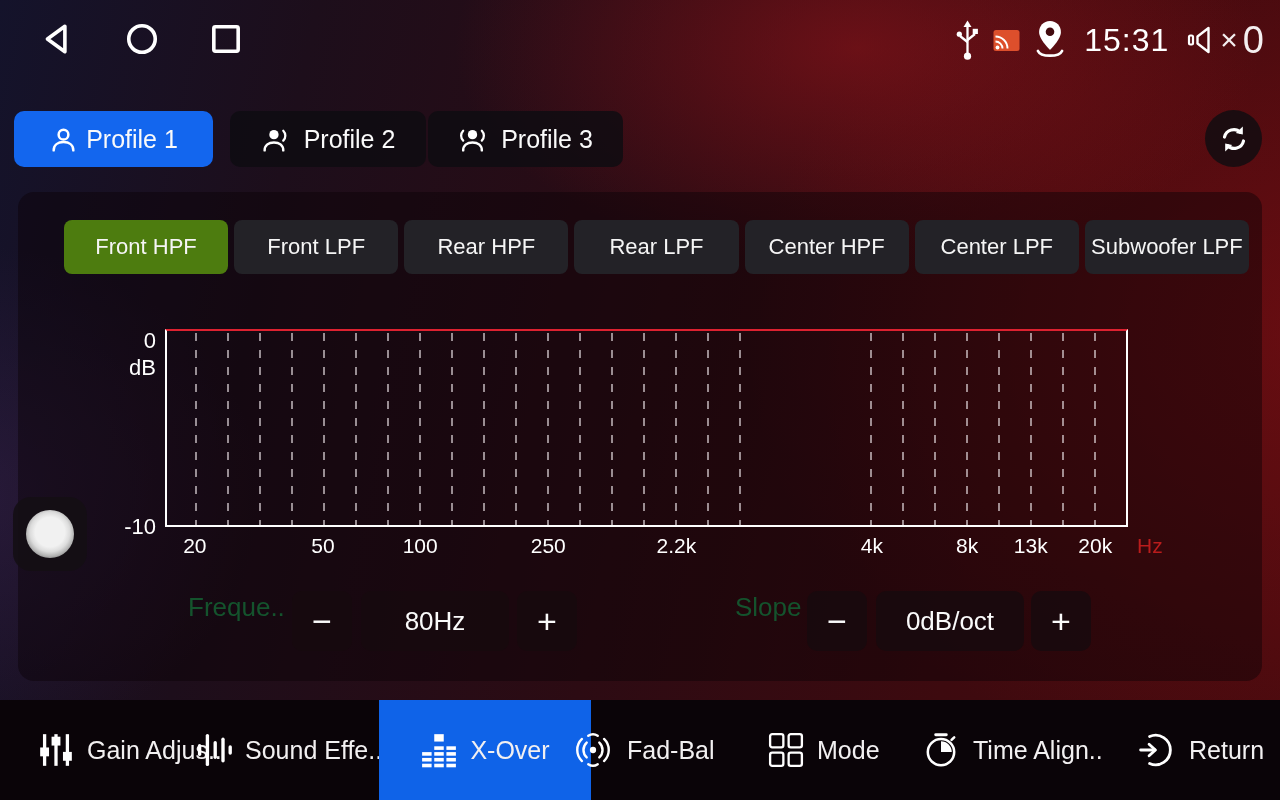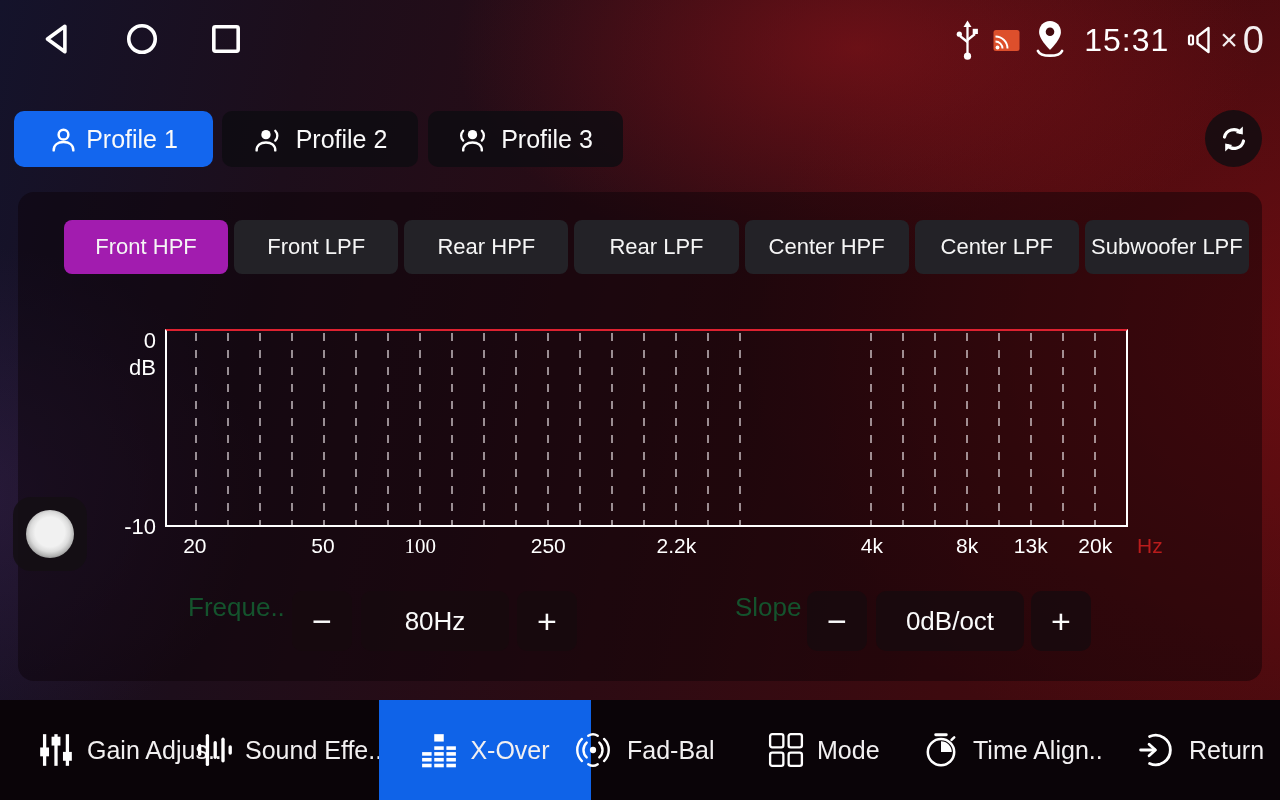--- a/index.html
+++ b/index.html
@@ -24,31 +24,31 @@
   .vol { display:flex; align-items:center; gap:5px; }
   .vol .x { font-size:30px; font-weight:300; color:#f4eff0; }
   .vol .v0 { font-size:38px; font-weight:300; color:#f4eff0; }
 
   
   .profile-tab { position:absolute; top:111px; height:56px; border-radius:10px;
     display:flex; align-items:center; justify-content:center; gap:14px;
     background:rgba(14,12,17,.82); cursor:pointer; }
   .profile-tab .lbl { font-size:25px; color:#fafafa; }
   .profile-tab.active { background:#1366ee;gap:8px; }
-  .pt1 { left:14px; width:199px; } .pt2 { left:222px; width:196px;text-align:right; } .pt3 { left:428px; width:195px; }
+  .pt1 { left:14px; width:199px; } .pt2 { left:230px; width:196px;text-align:right; } .pt3 { left:428px; width:195px; }
   .refresh-btn { position:absolute; left:1205px; top:110px; width:57px; height:57px; border-radius:50%;
     background:rgba(18,13,17,.85); display:flex; align-items:center; justify-content:center; cursor:pointer; }
 
   
   .panel { position:absolute; left:18px; top:192px; width:1244px; height:489px;
     border-radius:16px; background:rgba(10,3,7,.45); }
   .filter-tabs { position:absolute; left:14px; right:13px; top:28px; height:54px; display:flex; gap:6px; }
   .filter-tab { flex:1; border-radius:8px; background:#232227; display:flex; align-items:center;
     justify-content:center; font-size:22px; color:#f5f5f5; cursor:pointer; white-space:nowrap; }
-  .filter-tab.active { background:#a21caf;margin-left:32px; }
+  .filter-tab.active { background:#4d7c0f;margin-left:32px; }
 
   
   .plot { position:absolute; left:147px; top:137px; width:963px; height:198px;
     border-left:2.5px solid #fff; border-bottom:2.5px solid #fff; border-right:2.5px solid #fff;
     border-top:2.5px solid #dd2130; }
   .gridline { position:absolute; top:2px; bottom:0; width:2px; transform:translateX(-50%);
     background:repeating-linear-gradient(to bottom, rgba(233,224,228,.62) 0 8px, transparent 8px 17px); }
   .ylab { position:absolute; width:44px; text-align:right; font-size:22px; color:#fff; }
   .ylab.y0 { left:94px; top:136px; } .ylab.ydb { left:94px; top:163px; } .ylab.ym10 { left:86px; width:52px; top:322px; }
   .xticks { position:absolute; left:147px; top:342px; width:963px; height:26px; }
@@ -210,21 +210,21 @@
         <div class="gridline" style="left: 83.42%;"></div>
         <div class="gridline" style="left: 86.76%;"></div>
         <div class="gridline" style="left: 90.1%;"></div>
         <div class="gridline" style="left: 93.44%;"></div>
         <div class="gridline" style="left: 96.78%;"></div>
       </div>
   </div>
   <div class="xticks">
       <span class="xtick" style="left: 3.1%;">20</span>
       <span class="xtick" style="left: 16.4%;">50</span>
-      <span class="xtick" style="left: 26.5%; font-family: Liberation Serif, serif;">100</span>
+      <span class="xtick" style="left: 26.5%;">100</span>
       <span class="xtick" style="left: 39.8%;">250</span>
       <span class="xtick" style="left: 53.1%;">2.2k</span>
       <span class="xtick" style="left: 73.4%;">4k</span>
       <span class="xtick" style="left: 83.3%;">8k</span>
       <span class="xtick" style="left: 89.9%;">13k</span>
       <span class="xtick" style="left: 96.6%;">20k</span>
     </div>
   <div class="hz-unit">Hz</div>
 
   <div class="ctl-label" style="left:170px;">Freque..</div>

